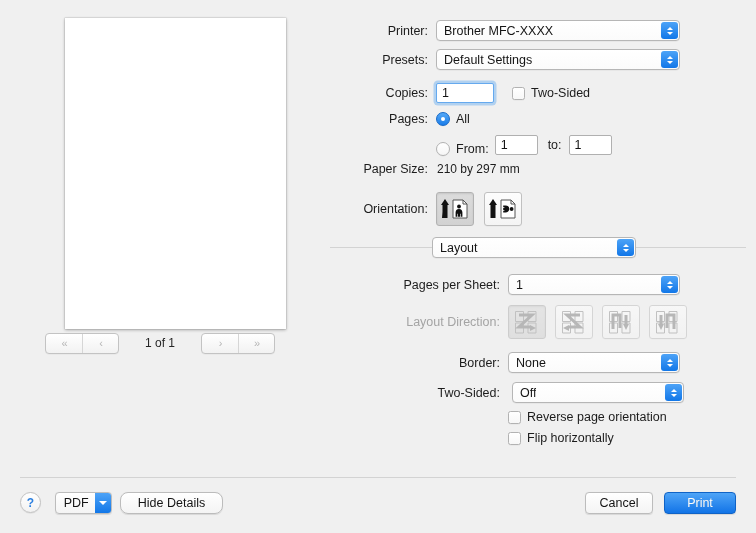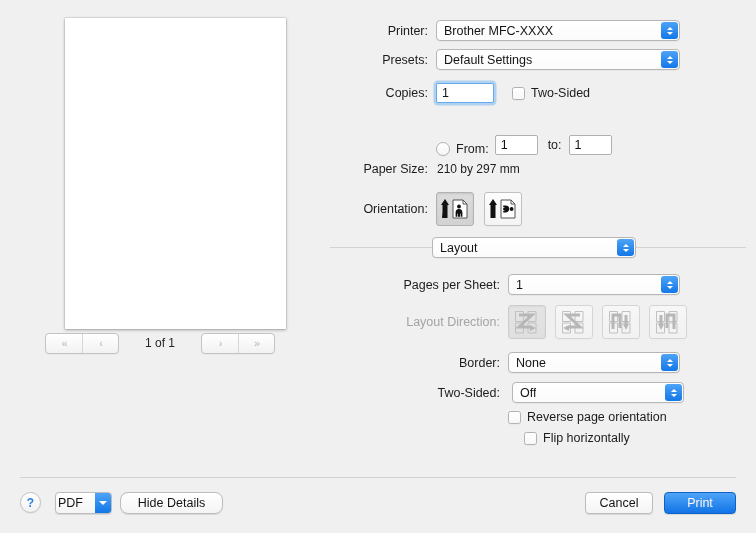--- a/index.html
+++ b/index.html
@@ -232,21 +232,21 @@
     position: absolute; left: 55px; top: 492px;
     width: 57px; height: 22px;
     border: 1px solid #bcbcbc;
     border-radius: 4px;
     background: linear-gradient(#ffffff, #f4f4f4);
     display: flex; align-items: center;
     box-shadow: 0 0.5px 0.8px rgba(0,0,0,0.10);
     overflow: hidden;
   }
   #pdf-btn .pdf-label {
-    flex: 1; 
+    flex: 1; text-align: center;
     font-size: 12.5px; color: #141414;
     padding-left: 2px;
   }
   #pdf-btn .pdf-arrow {
     width: 17px; height: 20px;
     background: linear-gradient(#4da3f7, #1277e8);
     display: flex; align-items: center; justify-content: center;
     margin-right: -0.5px;
   }
   #hide-details-btn {
@@ -310,20 +310,27 @@
 
     <div class="row" style="left:0; top:83px; width:380px;">
       <div class="lbl" style="width:108px;">Copies:</div>
       <div class="field focused" style="margin-left:8px; width:58px;">1</div>
       <div class="cb-wrap" style="margin-left:18px;">
         <span class="cb"></span>
         <span class="cb-label">Two-Sided</span>
       </div>
     </div>
 
+    <div class="row" style="left:0; top:112px; width:300px;">
+      <div class="lbl" style="width:108px;">Pages:</div>
+      <div class="rb-wrap" style="margin-left:8px;">
+        <span class="rb on"></span>
+        <span class="rb-label">All</span>
+      </div>
+    </div>
 
     <div class="row" style="left:0; top:134px; width:360px;">
       <div style="width:108px;"></div>
       <div class="rb-wrap" style="margin-left:8px;margin-top:8px;">
         <span class="rb"></span>
         <span class="rb-label">From:</span>
       </div>
       <div class="field" style="margin-left:6px; width:43px;">1</div>
       <div class="rb-label" style="margin-left:10px;">to:</div>
       <div class="field" style="margin-left:7px; width:43px;">1</div>
@@ -463,21 +470,21 @@
     </div>
 
     <div class="row" style="left:180px; top:410px;">
       <div class="cb-wrap" style="margin-left:8px;">
         <span class="cb"></span>
         <span class="cb-label">Reverse page orientation</span>
       </div>
     </div>
 
     <div class="row" style="left:180px; top:431px;">
-      <div class="cb-wrap" style="margin-left:24px;justify-content:center;">
+      <div class="cb-wrap" style="margin-left:8px;justify-content:center;">
         <span class="cb"></span>
         <span class="cb-label">Flip horizontally</span>
       </div>
     </div>
 
   </div>
 
   <div id="bottom-bar">
     <div id="bottom-sep"></div>
   </div>

